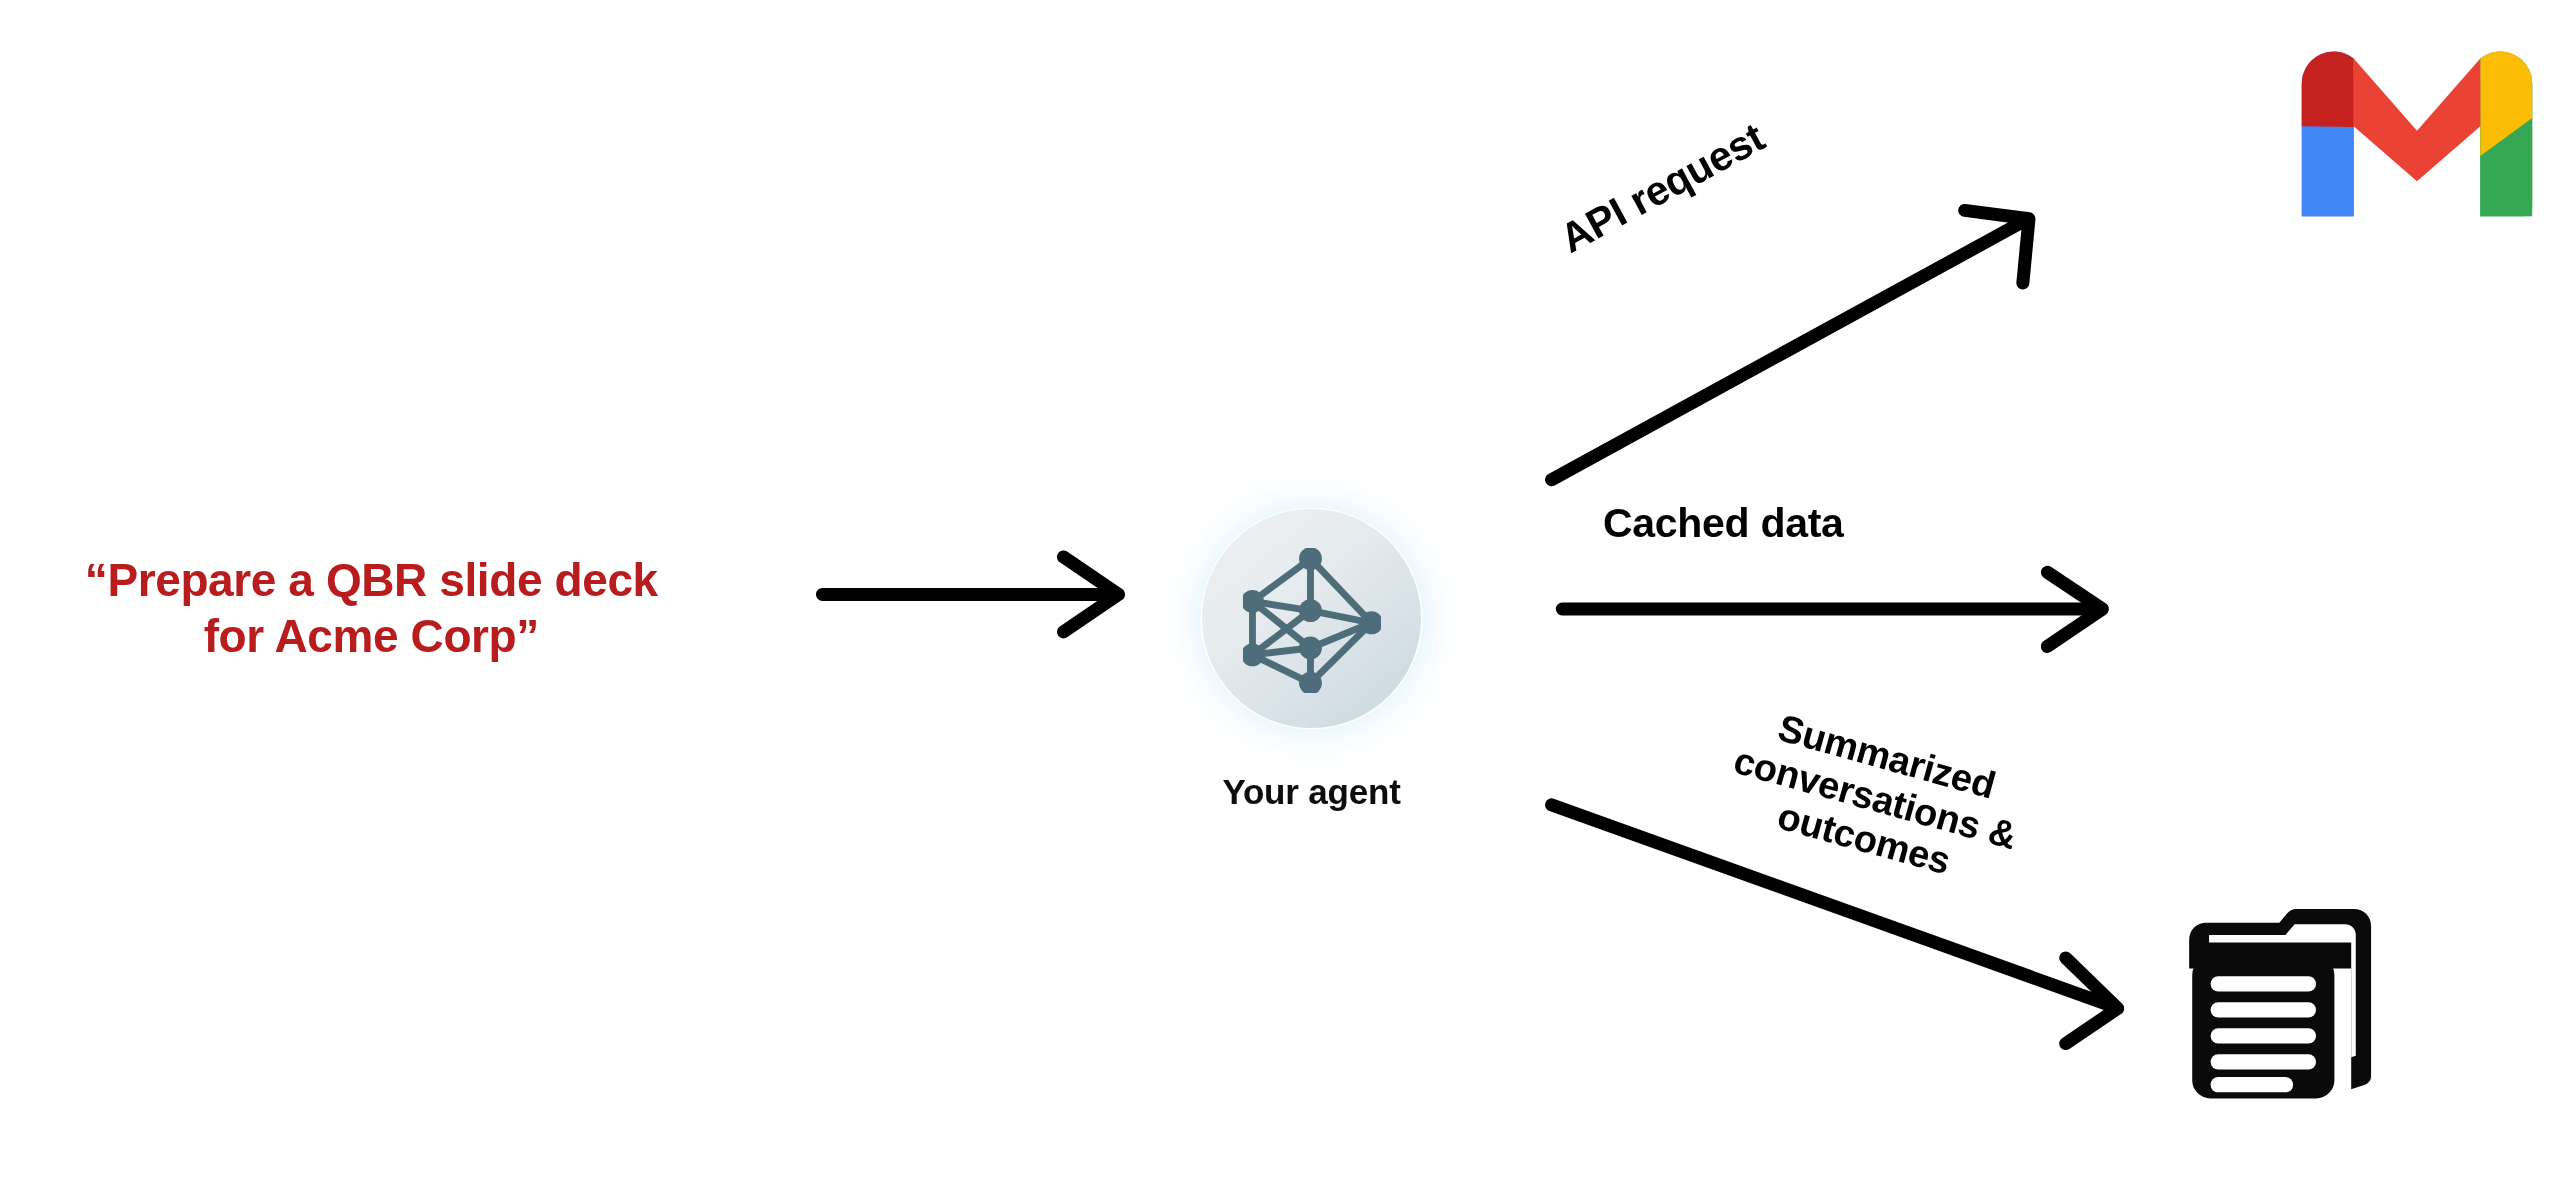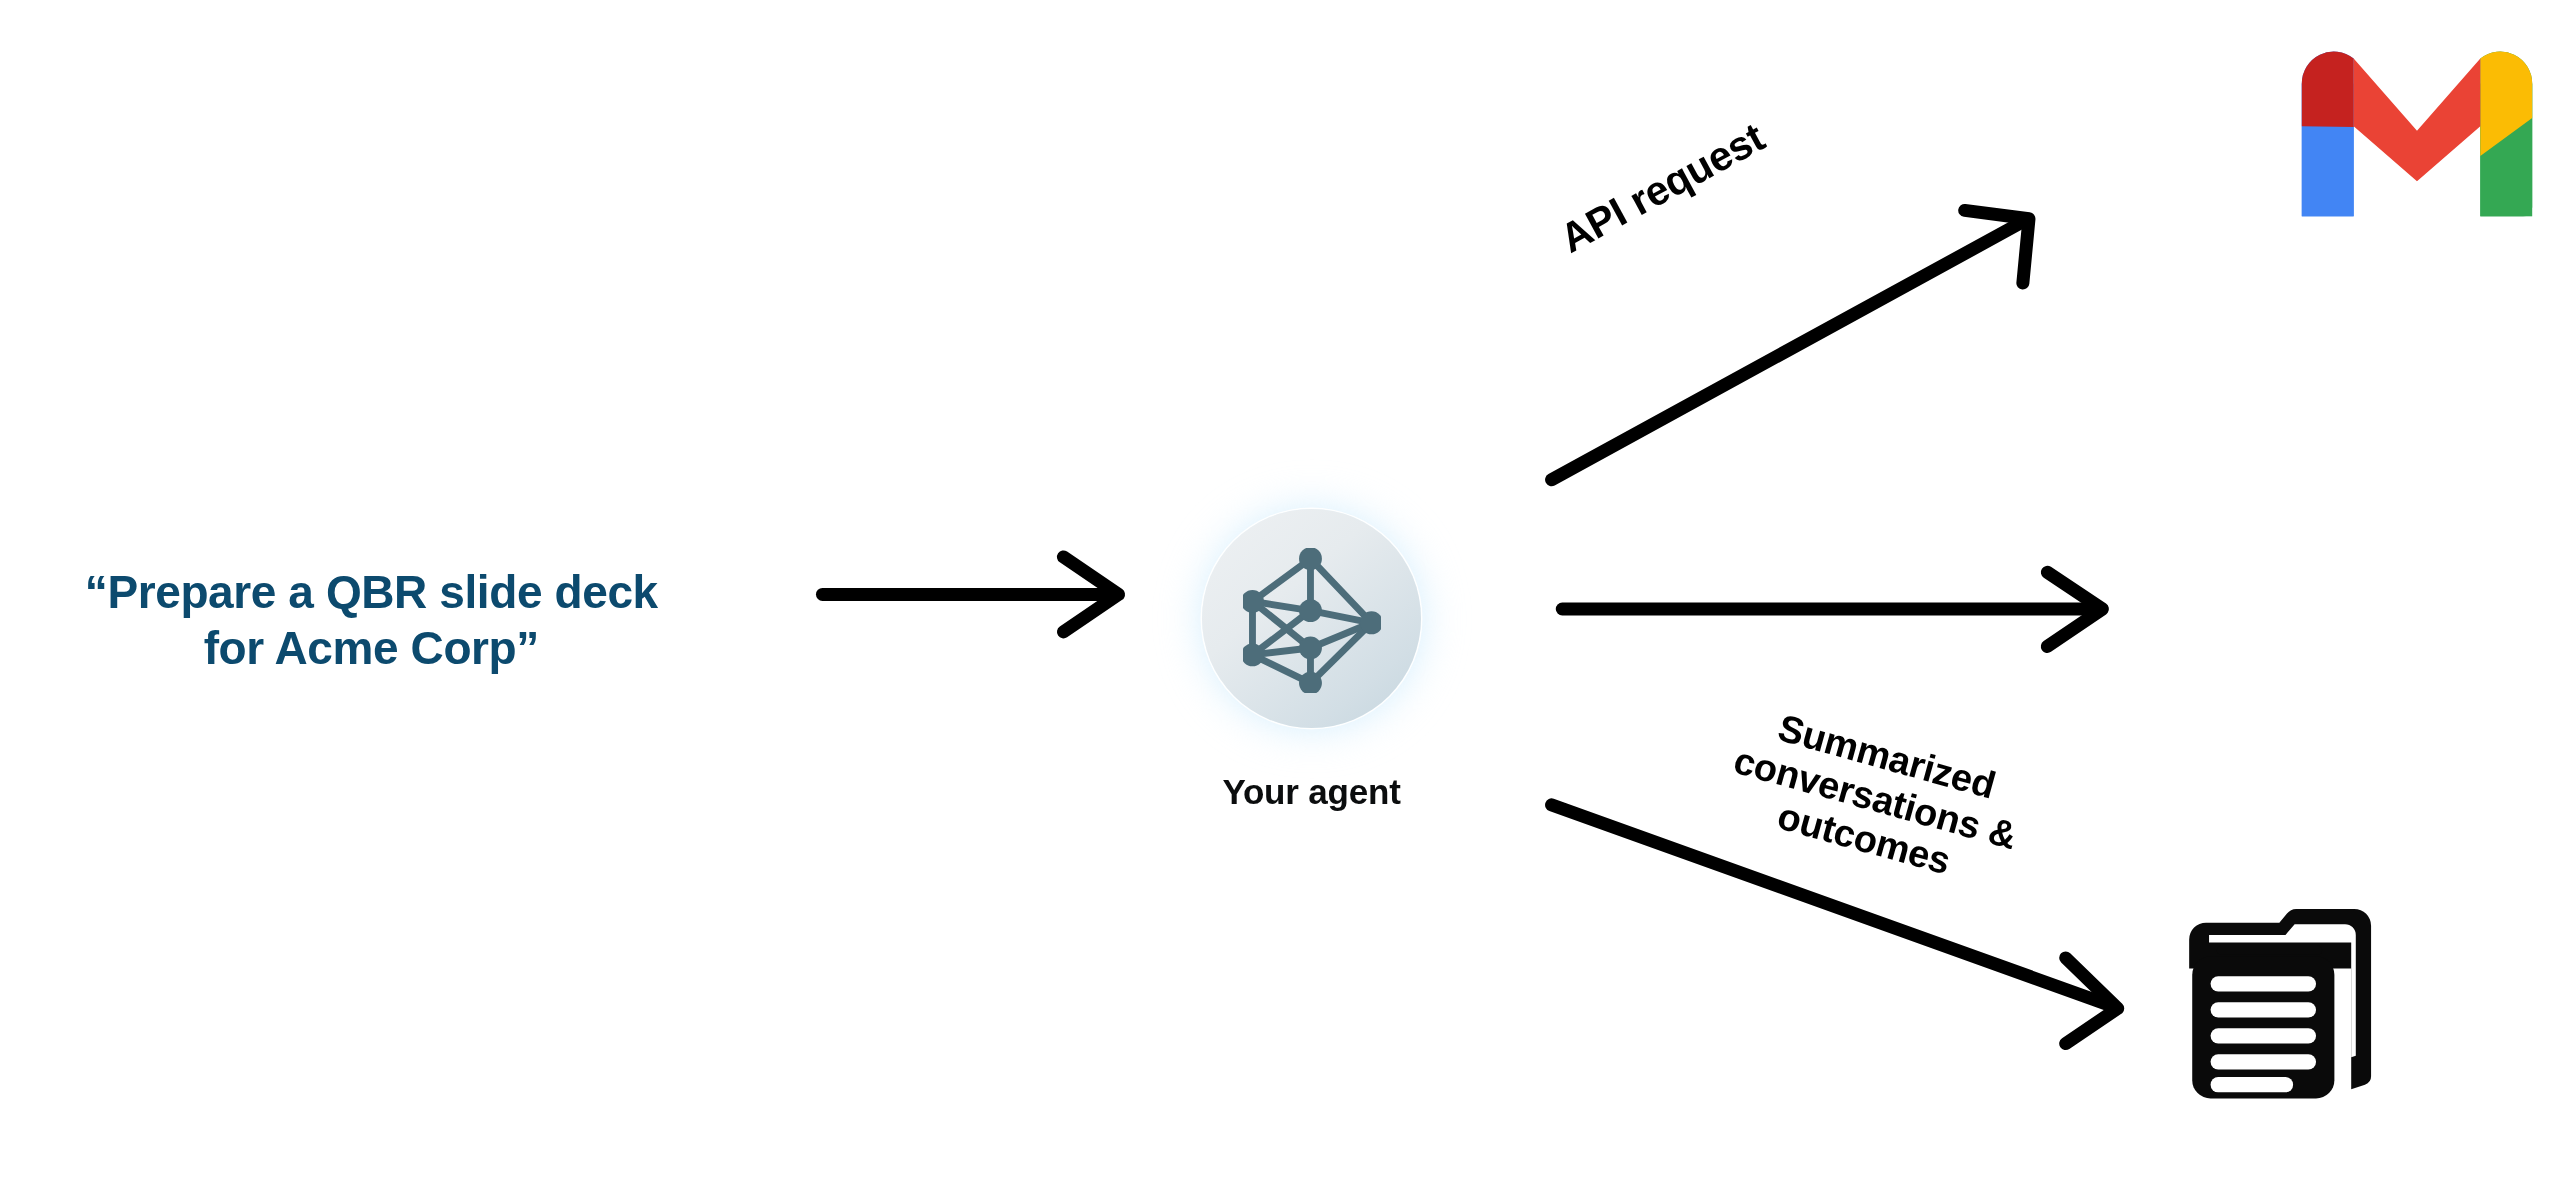--- a/index.html
+++ b/index.html
@@ -15,27 +15,27 @@
     width: 2576px;
     height: 1179px;
     background: #ffffff;
     overflow: hidden;
   }
 
   
   .prompt-text {
     position: absolute;
     left: 15.3px;
-    top: 564px;
+    top: 552px;
     width: 712px;
     text-align: center;
     font-weight: 700;
     font-size: 46px;
     line-height: 1.22;
-    color: #0c4a6e;
+    color: #b91c1c;
     letter-spacing: -0.4px;
     white-space: pre-line;
   }
 
   
   .agent-wrap {
     position: absolute;
     left: 1109px;
     top: 416px;
     width: 405px;
@@ -204,20 +204,21 @@
 
       <g>
         <line x1="2028" y1="1052" x2="2758" y2="1314"></line>
         <polyline points="2700,1252 2768,1318 2700,1364"></polyline>
       </g>
     </g>
   </svg>
 
   <div class="edge-label label-api">API request</div>
 
+  <div class="edge-label label-cached">Cached data</div>
 
   <div class="edge-label label-summarized">Summarized
 conversations &amp;
 outcomes</div>
 
 
   <div class="dest-icon" id="gmail-icon">
     <svg viewBox="0 0 306 232" width="234" height="177" xmlns="http://www.w3.org/2000/svg">
 
       <path d="M2 44 a42 42 0 0 1 68 -33 L70 11 V218 H2 Z" fill="#4285f4"></path>

